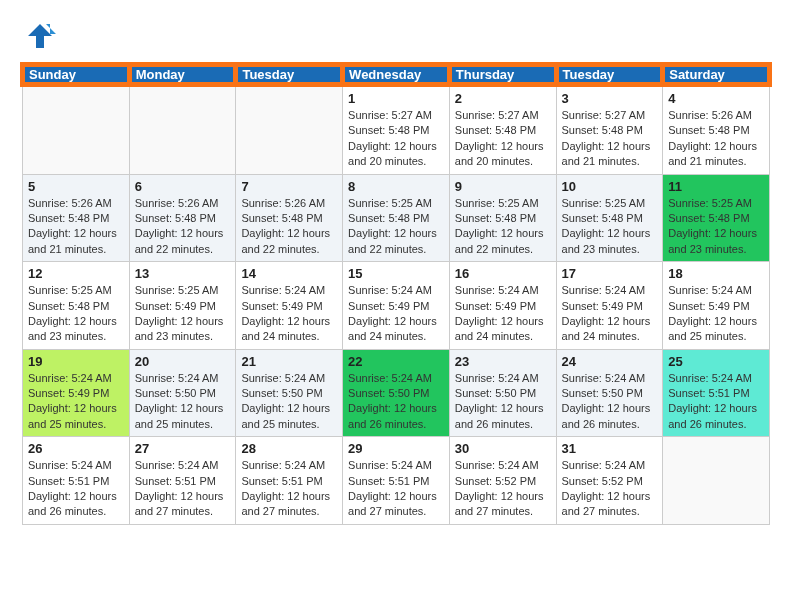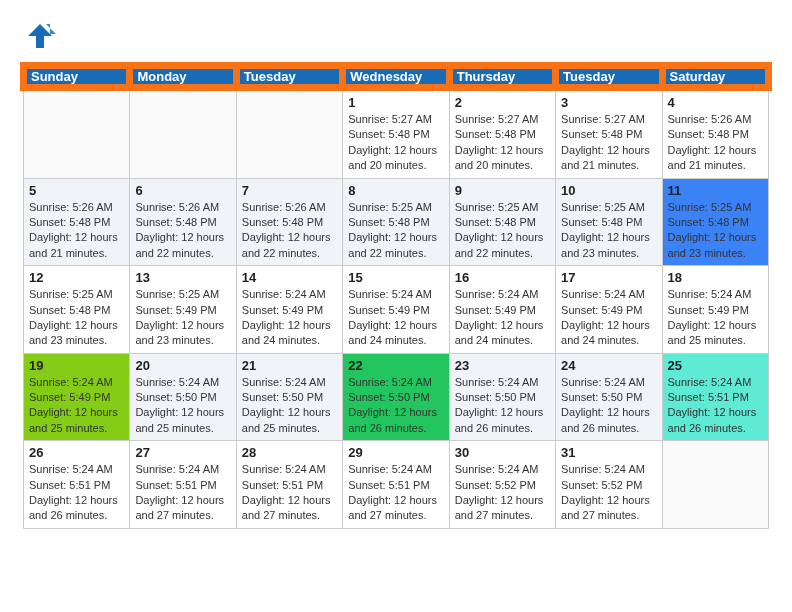--- a/index.html
+++ b/index.html
@@ -38,21 +38,21 @@
       border-collapse: collapse;
       font-size: 11px;
     }
     thead th {
       background-color: #1a6bb5;
       color: #fff;
       padding: 0 4px;
       text-align: left;
       font-size: 13px;
       font-weight: bold;
-      border: 7px solid #f97316;
+      border: 5px solid #f97316;
     }
     td {
       border: 1px solid #ccc;
       vertical-align: top;
       padding: 4px 5px;
       min-height: 80px;
       width: 14.28%;
     }
     .day-number {
       font-size: 13px;
@@ -182,21 +182,21 @@
 Daylight: 12 hours
 and 22 minutes.</div>
         </td>
         <td style="background: rgb(240, 244, 248);">
           <span class="day-number">10</span>
           <div class="day-info" style="white-space: pre-line;">Sunrise: 5:25 AM
 Sunset: 5:48 PM
 Daylight: 12 hours
 and 23 minutes.</div>
         </td>
-        <td style="background: #3b82f6;">
+        <td style="background: #22c55e;">
           <span class="day-number">11</span>
           <div class="day-info" style="white-space: pre-line;">Sunrise: 5:25 AM
 Sunset: 5:48 PM
 Daylight: 12 hours
 and 23 minutes.</div>
         </td>
       </tr>
       <tr>
         <td>
           <span class="day-number">12</span>
@@ -242,21 +242,21 @@
         </td>
         <td>
           <span class="day-number">18</span>
           <div class="day-info" style="white-space: pre-line;">Sunrise: 5:24 AM
 Sunset: 5:49 PM
 Daylight: 12 hours
 and 25 minutes.</div>
         </td>
       </tr>
       <tr>
-        <td style="background: #84cc16;">
+        <td style="background: #bef264;">
           <span class="day-number">19</span>
           <div class="day-info" style="white-space: pre-line;">Sunrise: 5:24 AM
 Sunset: 5:49 PM
 Daylight: 12 hours
 and 25 minutes.</div>
         </td>
         <td style="background: rgb(240, 244, 248); margin-top: 12px;">
           <span class="day-number">20</span>
           <div class="day-info" style="white-space: pre-line;">Sunrise: 5:24 AM
 Sunset: 5:50 PM

